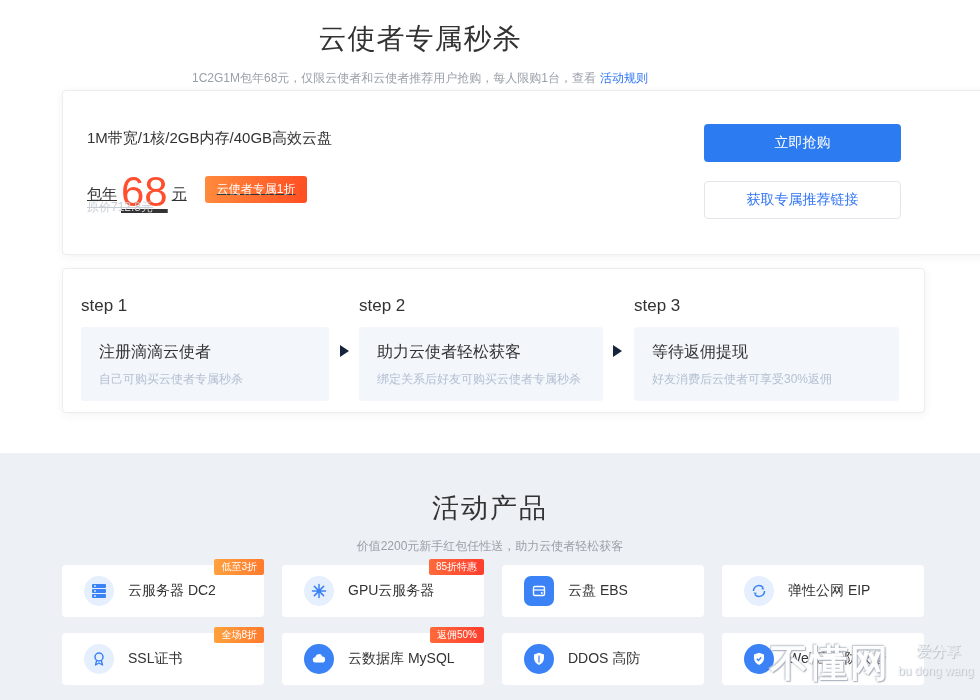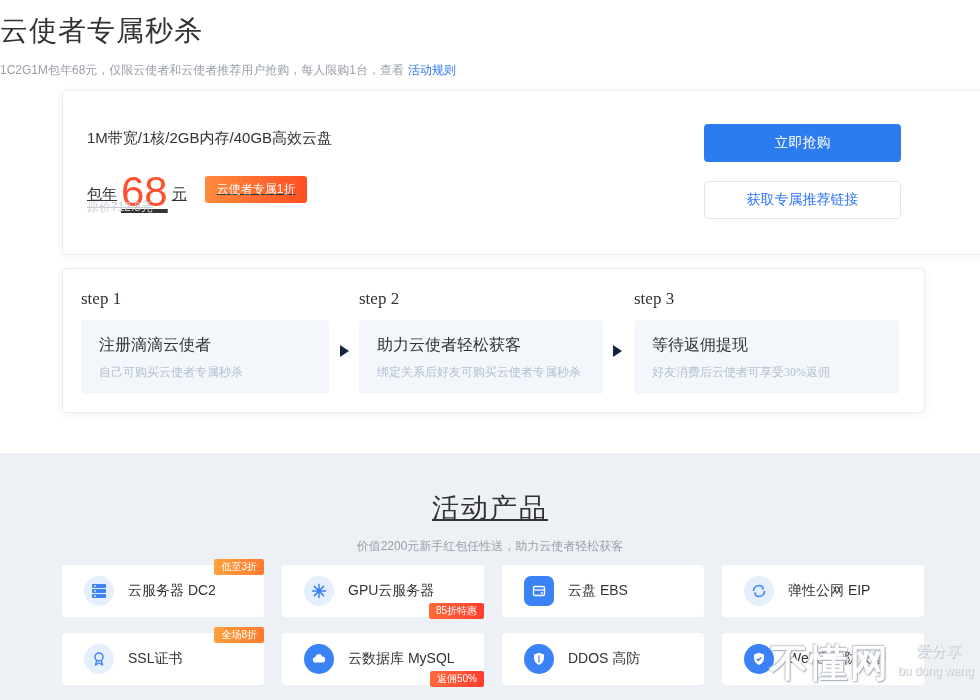--- a/index.html
+++ b/index.html
@@ -5,21 +5,21 @@
   * { margin:0; padding:0; box-sizing:border-box; }
   html,body { width:980px; height:700px; }
   body {
     position:relative;
     font-family:"Liberation Sans","DejaVu Sans",sans-serif;
     background:#ffffff;
     overflow:hidden;
     color:#333;
   }
   
-  .hero { position:absolute; top:0; left:0; width:840px; }
+  .hero { position:absolute; top:8px; left:0; width:840px; text-align:center; }
   .hero-title { margin-top:12px; font-size:28px; font-weight:500; color:#333; letter-spacing:1px; }
   .hero-subtitle { margin-top:12px; font-size:12px; color:#9aa0a8; }
   .hero-subtitle .rules-link { color:#3176f5; text-decoration:none; margin-left:4px; cursor:pointer; }
 
   
   .offer-card {
     position:absolute; left:62px; top:90px; width:976px; height:165px;
     background:#fff; border:1px solid #ebedf0; border-radius:4px;
     box-shadow:0 2px 10px rgba(31,45,61,0.06);
   }
@@ -37,50 +37,50 @@
          font-size:14px; display:flex; align-items:center; justify-content:center; cursor:pointer; }
   .btn-buy { top:33px; background:#2d7bf0; color:#fff; border:none; }
   .btn-referral { top:90px; background:#fff; color:#3176f5; border:1px solid #e3e6ea; }
 
   
   .steps-card {
     position:absolute; left:62px; top:268px; width:863px; height:145px;
     background:#fff; border:1px solid #ebedf0; border-radius:4px;
     box-shadow:0 2px 10px rgba(31,45,61,0.06);
   }
-  .step-item { position:absolute; top:20px;font-family:Liberation Serif, serif; }
+  .step-item { position:absolute; top:27px; }
   .step-1 { left:18px; width:248px; }
   .step-2 { left:296px; width:244px; }
   .step-3 { left:571px; width:265px; }
   .step-label { font-size:17px; color:#333; margin-bottom:11px; }
   .step-box { background:#f3f6fb; border-radius:3px; padding:15px 18px; height:74px; }
   .step-box-title { font-size:16px; color:#333; margin-bottom:8px; }
   .step-box-desc { font-size:12px; color:#b4c0d3; }
   .step-arrow { position:absolute; top:76px; width:0; height:0;
     border-top:6px solid transparent; border-bottom:6px solid transparent; border-left:9px solid #16243d; }
   .arrow-1 { left:277px; }
   .arrow-2 { left:550px; }
 
   
   .products-section { position:absolute; left:0; top:453px; width:980px; height:247px; background:#edf0f5; }
-  .products-title { margin-top:37px; text-align:center; font-size:27px; font-weight:500; color:#333; letter-spacing:2px;text-decoration:underline; }
+  .products-title { margin-top:37px; text-align:center; font-size:27px; font-weight:500; color:#333; letter-spacing:2px; }
   .products-subtitle { margin-top:12px; text-align:center; font-size:12px; color:#9aa0a8; }
   .product-grid { position:absolute; left:62px; top:112px; width:863px;
     display:grid; grid-template-columns:repeat(4,202px); grid-column-gap:18px; grid-row-gap:16px; }
   .product-card { position:relative; height:52px; background:#fff; border-radius:4px;
     display:flex; align-items:center; padding-left:22px; cursor:pointer; }
   .product-icon { width:30px; height:30px; border-radius:50%; display:flex; align-items:center; justify-content:center; flex-shrink:0; }
   .icon-light { background:#e6effd; }
   .icon-solid { background:#3b82f6; }
   .icon-square { border-radius:7px; background:#3b82f6; }
   .product-name { margin-left:14px; font-size:14px; color:#333; white-space:nowrap; }
   .product-badge { position:absolute; top:-6px; right:0; color:#fff; font-size:10px;
     padding:3px 7px; border-radius:2px; line-height:1; }
   .badge-orange { background:linear-gradient(90deg,#ffa13d,#ff7a2e); }
-  .badge-red { background:linear-gradient(90deg,#ff6a3a,#ff3d2e);margin-top:44px; }
+  .badge-red { background:linear-gradient(90deg,#ff6a3a,#ff3d2e); }
 
   
   .watermark { position:absolute; left:770px; top:638px; display:flex; align-items:flex-start; pointer-events:none; }
   .wm-cn { font-size:38px; font-weight:bold; letter-spacing:2px; color:#fdfdfd;
     text-shadow:1px 1px 1px #aab2bd, -1px -1px 1px #c4cad2, 0 0 3px rgba(150,158,168,.6); }
   .wm-side { margin-left:8px; margin-top:4px; }
   .wm-love { font-size:15px; color:#f2f4f6; text-shadow:1px 1px 1px #b3bac4;margin-left:18px; }
   .wm-pinyin { font-size:12px; color:#eef0f3; text-shadow:1px 1px 1px #b9c0c9; margin-top:3px; }
 </style>
 </head>

